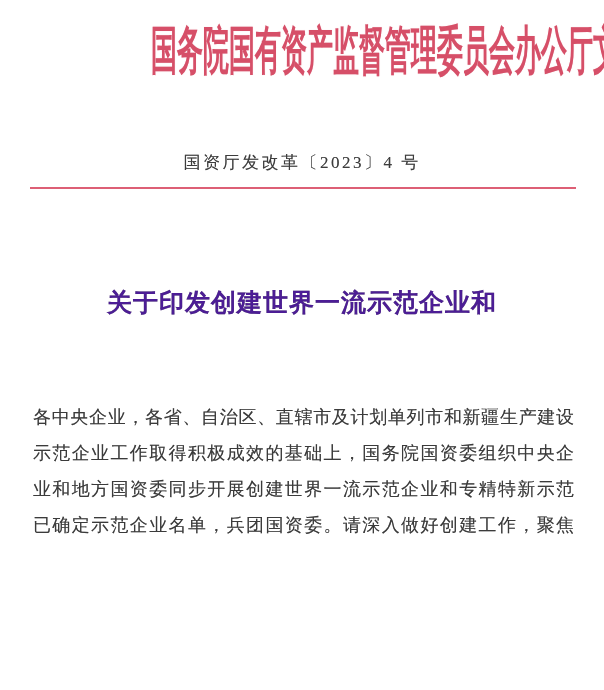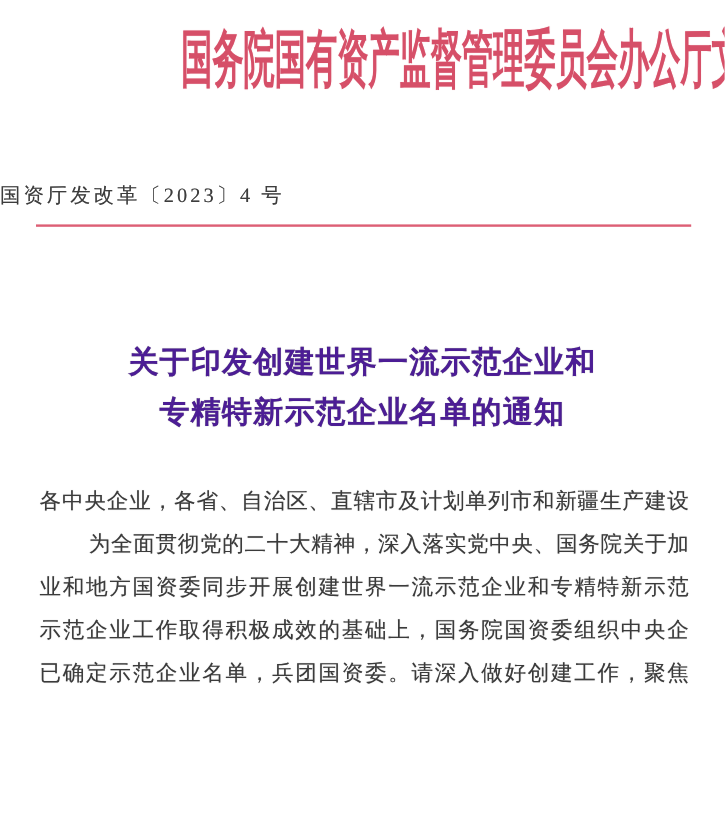--- a/index.html
+++ b/index.html
@@ -27,21 +27,21 @@
     transform: scaleX(0.50);
     transform-origin: 50% 50%;
     text-shadow: 0 0 1px rgba(214, 79, 104, 0.45);
     letter-spacing: 0px;
   }
   
   .docnum {
     position: absolute;
     top: 150px; left: 0;
     width: 100%;
-    text-align: left;
+    text-align: center;
     font-size: 17px;
     line-height: 25px;
     color: #3d3d3d;
     letter-spacing: 2.5px;
     text-shadow: 0 0 0.5px rgba(60,60,60,0.5);
   }
   
   .divider {
     position: absolute;
     top: 187px; left: 30px;
@@ -91,24 +91,22 @@
 <div class="page">
 
   <div class="letterhead">国务院国有资产监督管理委员会办公厅文件</div>
 
   <div class="docnum">国资厅发改革〔2023〕4 号</div>
 
   <div class="divider"></div>
 
   <div class="title">
     <div>关于印发创建世界一流示范企业和</div>
-    <div>专精特新示范企业名单的通知</div>
   </div>
 
   <div class="bodytext">
     <div class="bline">各中央企业，各省、自治区、直辖市及计划单列市和新疆生产建设</div>
-    <div class="bline indent">为全面贯彻党的二十大精神，深入落实党中央、国务院关于加</div>
+    <div class="bline">示范企业工作取得积极成效的基础上，国务院国资委组织中央企</div>
     <div class="bline">业和地方国资委同步开展创建世界一流示范企业和专精特新示范</div>
-    <div class="bline">示范企业工作取得积极成效的基础上，国务院国资委组织中央企</div>
     <div class="bline">已确定示范企业名单，兵团国资委。请深入做好创建工作，聚焦</div>
   </div>
 
 </div>
 
 </body></html>

